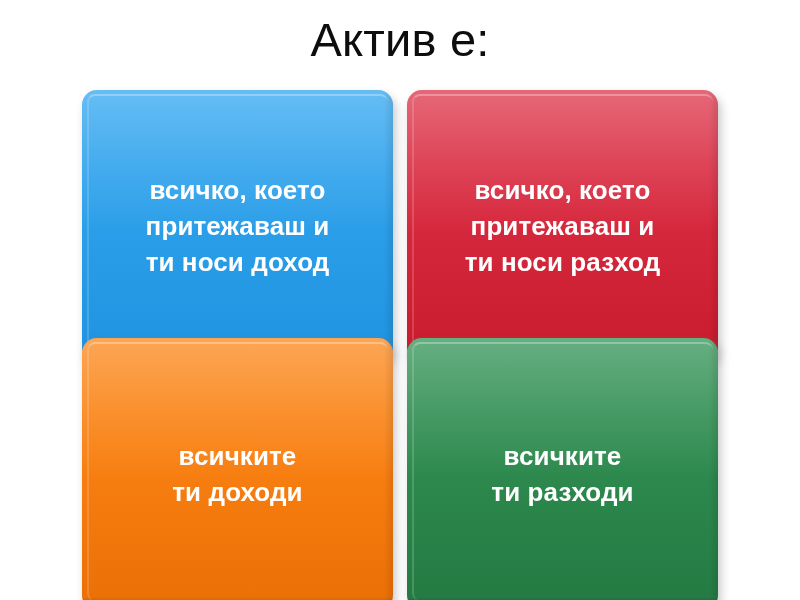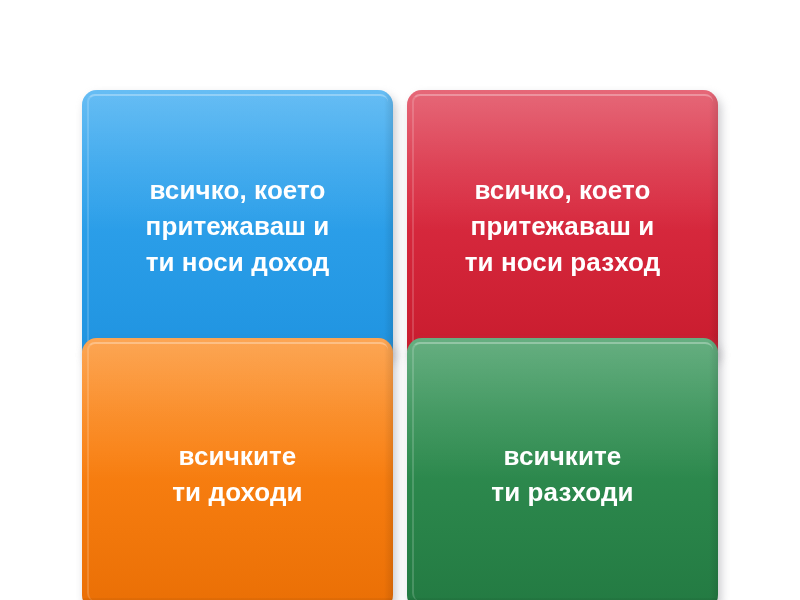--- a/index.html
+++ b/index.html
@@ -130,20 +130,21 @@
   .fill-blue   { background: linear-gradient(to bottom, #31a6f0 0%, #2da0ea 42%, #1f93e0 100%); }
   .fill-red    { background: linear-gradient(to bottom, #dd3349 0%, #d82a3f 42%, #c81b2d 100%); }
   .fill-orange { background: linear-gradient(to bottom, #fb8719 0%, #f98012 42%, #ea6f05 100%); }
   .fill-green  { background: linear-gradient(to bottom, #319355 0%, #2e8b4f 42%, #237a42 100%); }
 </style>
 </head>
 <body>
 
 <div class="slide">
 
+  <div class="title">Актив е:</div>
 
   <div class="grid">
 
     <div class="card pos-tl fill-blue">
       <div class="sheen"></div>
       <div class="bevel"></div>
       <div class="edge"></div>
       <div class="lip"></div>
       <div class="label">всичко, което
 притежаваш и

